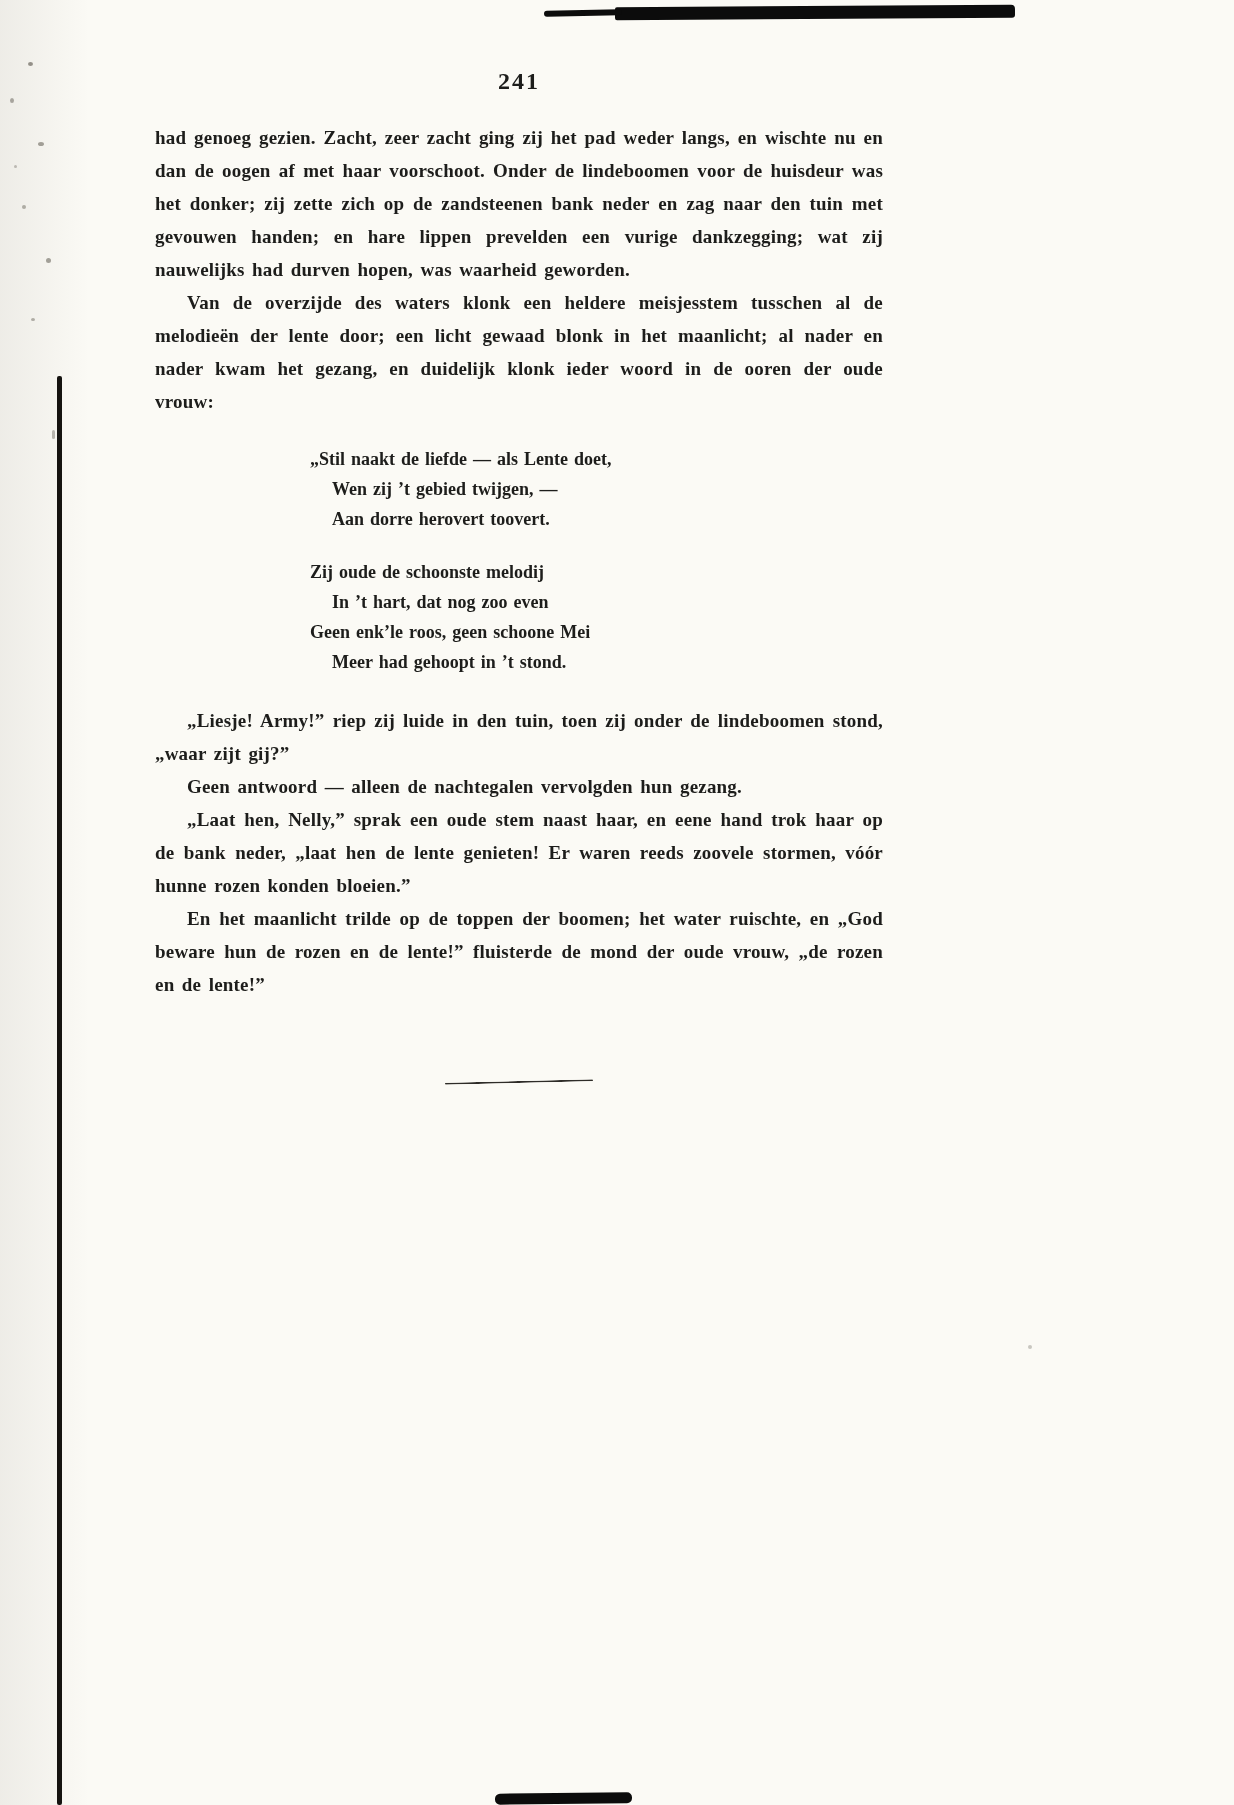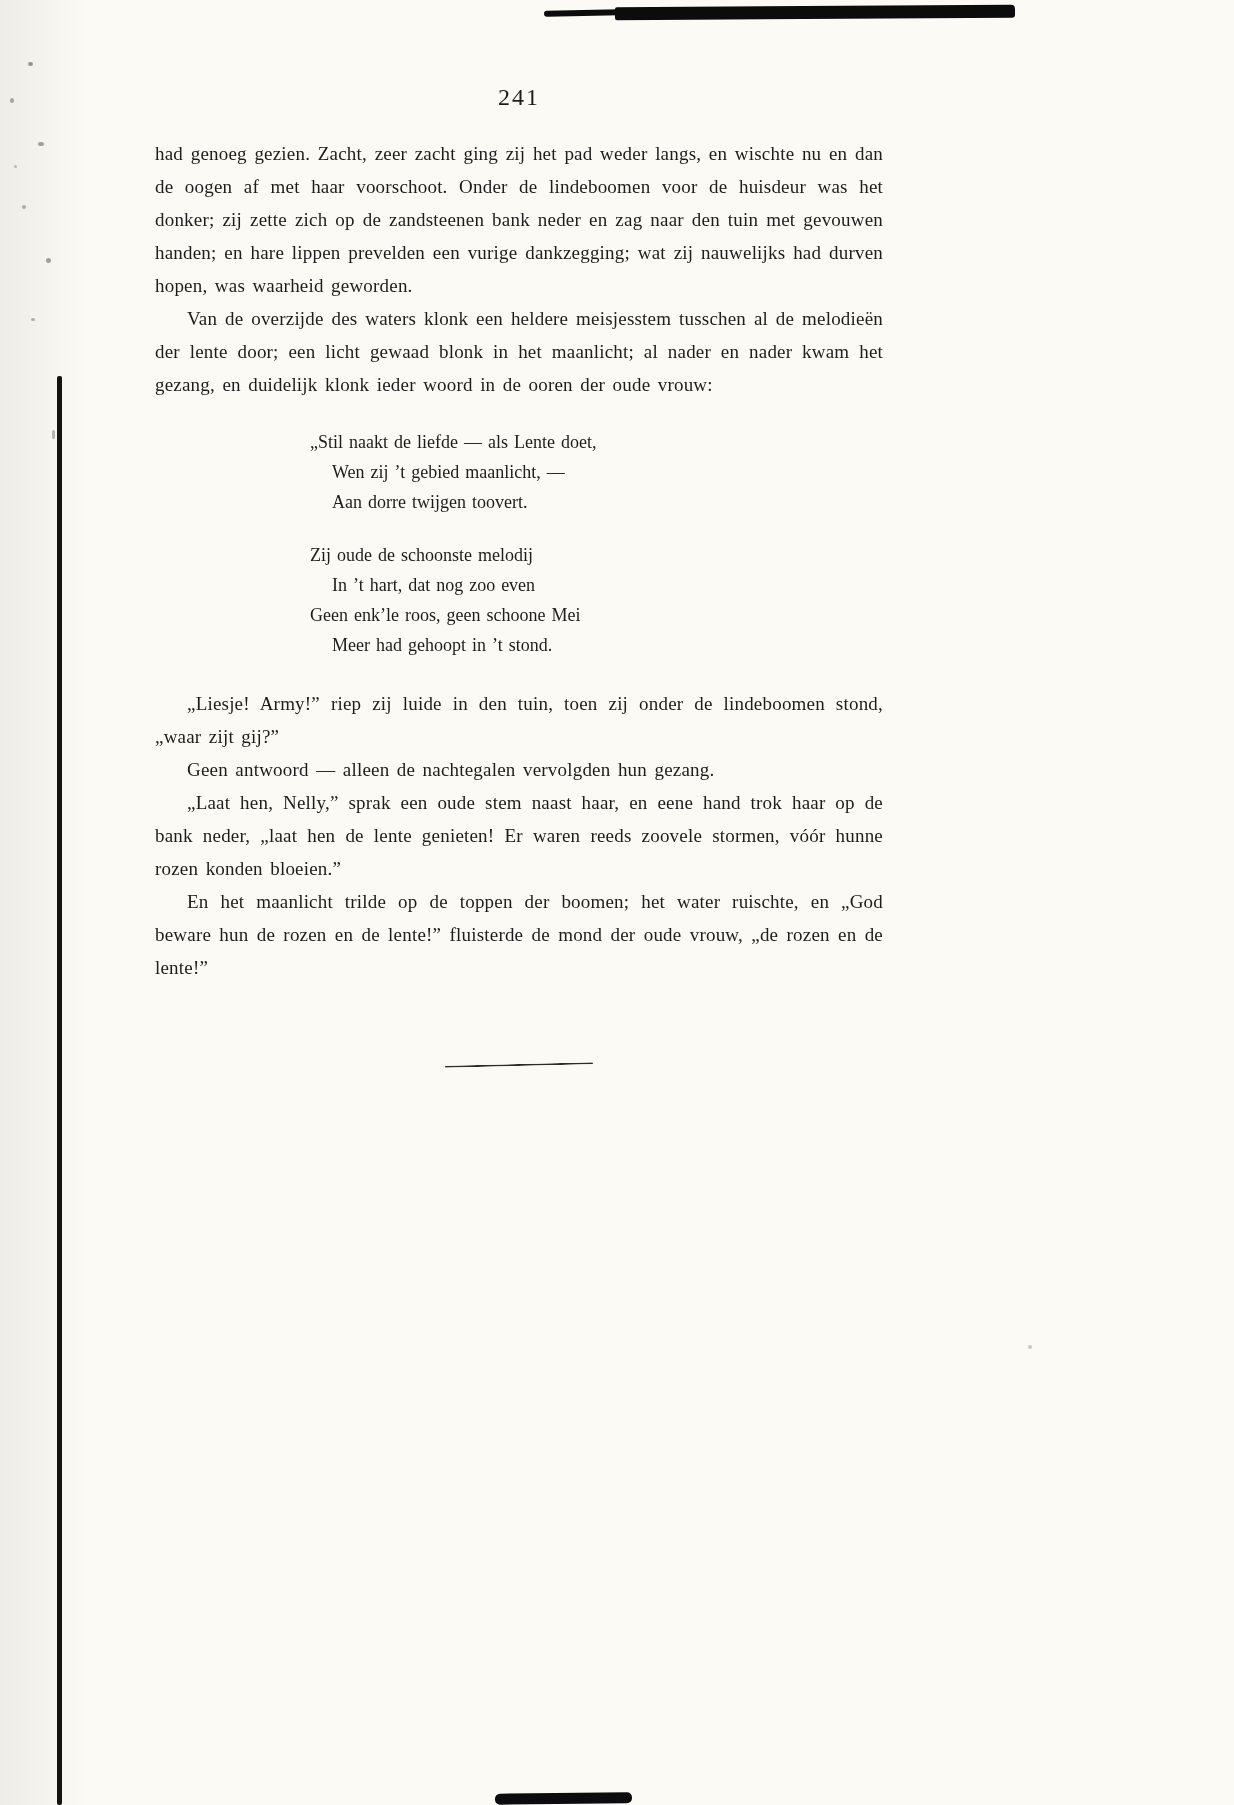--- a/index.html
+++ b/index.html
@@ -65,22 +65,23 @@
   .speck.s5 { left: 46px;  top: 258px; width: 5px; height: 5px; opacity: .6; }
   .speck.s6 { left: 31px;  top: 318px; width: 4px; height: 3px; opacity: .5; }
   .speck.s7 { left: 52px;  top: 430px; width: 3px; height: 9px; opacity: .45; border-radius: 2px; }
   .speck.s8 { left: 14px;  top: 165px; width: 3px; height: 3px; opacity: .4; }
   .speck.s9 { left: 1028px; top: 1345px; width: 4px; height: 4px; opacity: .35; }
 
   
   .content {
     position: absolute;
     left: 155px;
-    top: 84px;
+    top: 68px;
     width: 728px;
+    font-weight: bold;
   }
   .page-number {
     text-align: center;
     font-size: 24px;
     letter-spacing: 2px;
     margin-bottom: 26px;
   }
   .para {
     margin: 0;
     font-size: 19px;
@@ -133,22 +134,22 @@
 
     <div class="page-number">241</div>
 
     <p class="para">had genoeg gezien. Zacht, zeer zacht ging zij het pad weder langs, en wischte nu en dan de oogen af met haar voorschoot. Onder de lindeboomen voor de huisdeur was het donker; zij zette zich op de zandsteenen bank neder en zag naar den tuin met gevouwen handen; en hare lippen prevelden een vurige dankzegging; wat zij nauwelijks had durven hopen, was waarheid geworden.</p>
 
     <p class="para indent">Van de overzijde des waters klonk een heldere meisjesstem tusschen al de melodieën der lente door; een licht gewaad blonk in het maanlicht; al nader en nader kwam het gezang, en duidelijk klonk ieder woord in de ooren der oude vrouw:</p>
 
     <div class="poem">
       <div class="stanza">
         <div class="verse-line">„Stil naakt de liefde — als Lente doet,</div>
-        <div class="verse-line indented">Wen zij ’t gebied maanlicht, —</div>
-        <div class="verse-line indented">Aan dorre twijgen toovert.</div>
+        <div class="verse-line indented">Wen zij ’t gebied twijgen, —</div>
+        <div class="verse-line indented">Aan dorre herovert toovert.</div>
       </div>
       <div class="stanza">
         <div class="verse-line">Zij oude de schoonste melodij</div>
         <div class="verse-line indented">In ’t hart, dat nog zoo even</div>
         <div class="verse-line">Geen enk’le roos, geen schoone Mei</div>
         <div class="verse-line indented">Meer had gehoopt in ’t stond.</div>
       </div>
     </div>
 
     <p class="para indent">„Liesje! Army!” riep zij luide in den tuin, toen zij onder de lindeboomen stond, „waar zijt gij?”</p>

